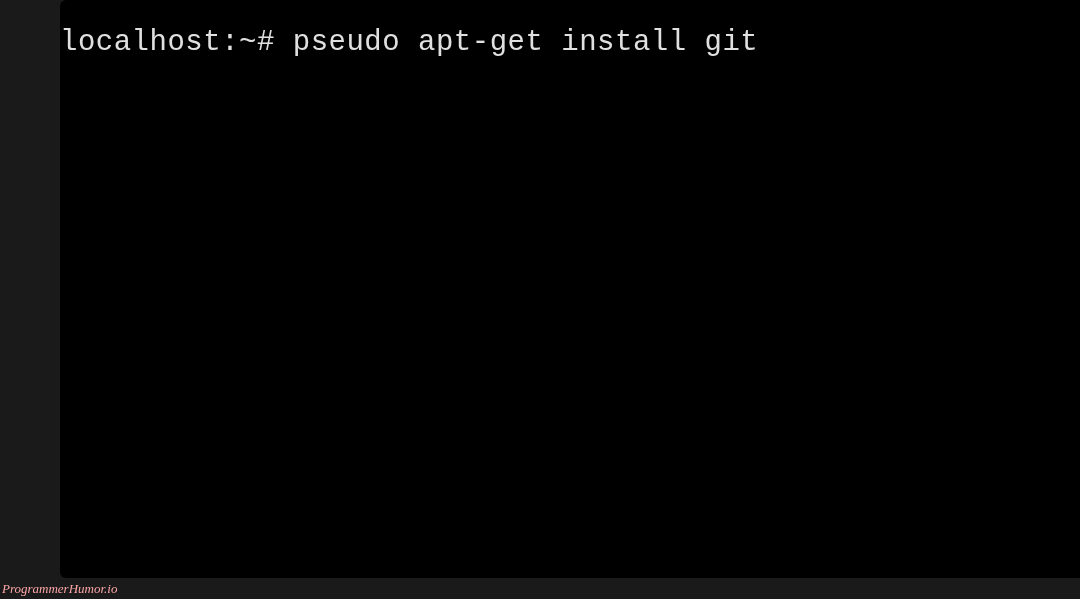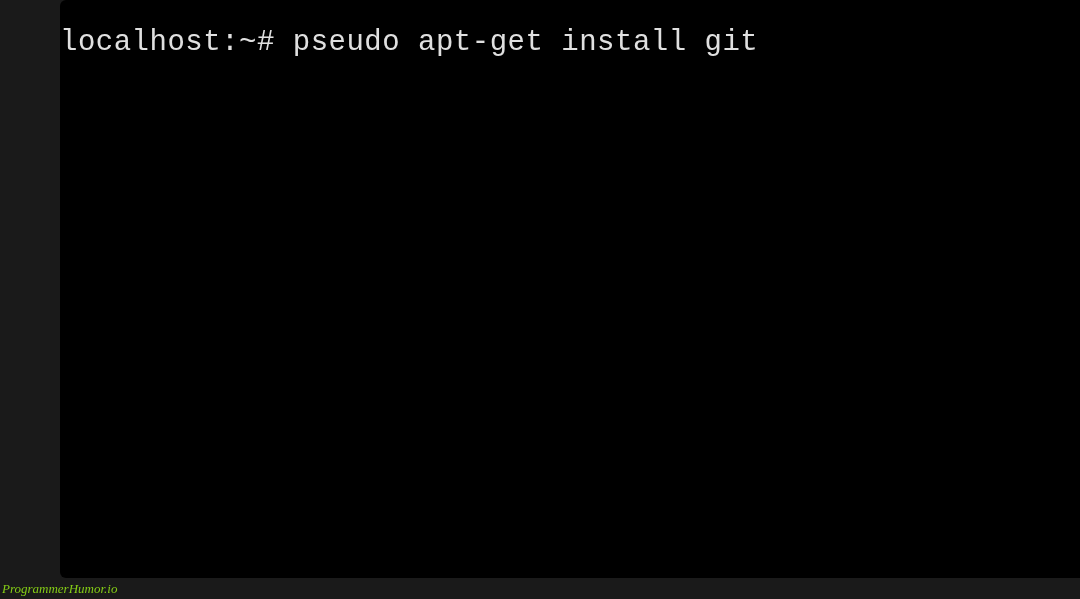--- a/index.html
+++ b/index.html
@@ -38,21 +38,21 @@
       font-size: 29px;
       font-family: 'Courier New', Courier, monospace;
       white-space: pre;
       line-height: 1.3;
       letter-spacing: 0.5px;
     }
     .watermark {
       position: absolute;
       left: 2px;
       bottom: 2px;
-      color: #84cc16;
+      color: #fca5a5;
       font-style: italic;
       font-family: Georgia, 'Times New Roman', serif;
       font-size: 13px;
     }
   </style>
 </head>
 <body>
 
 <div class="sidebar"></div>
 

